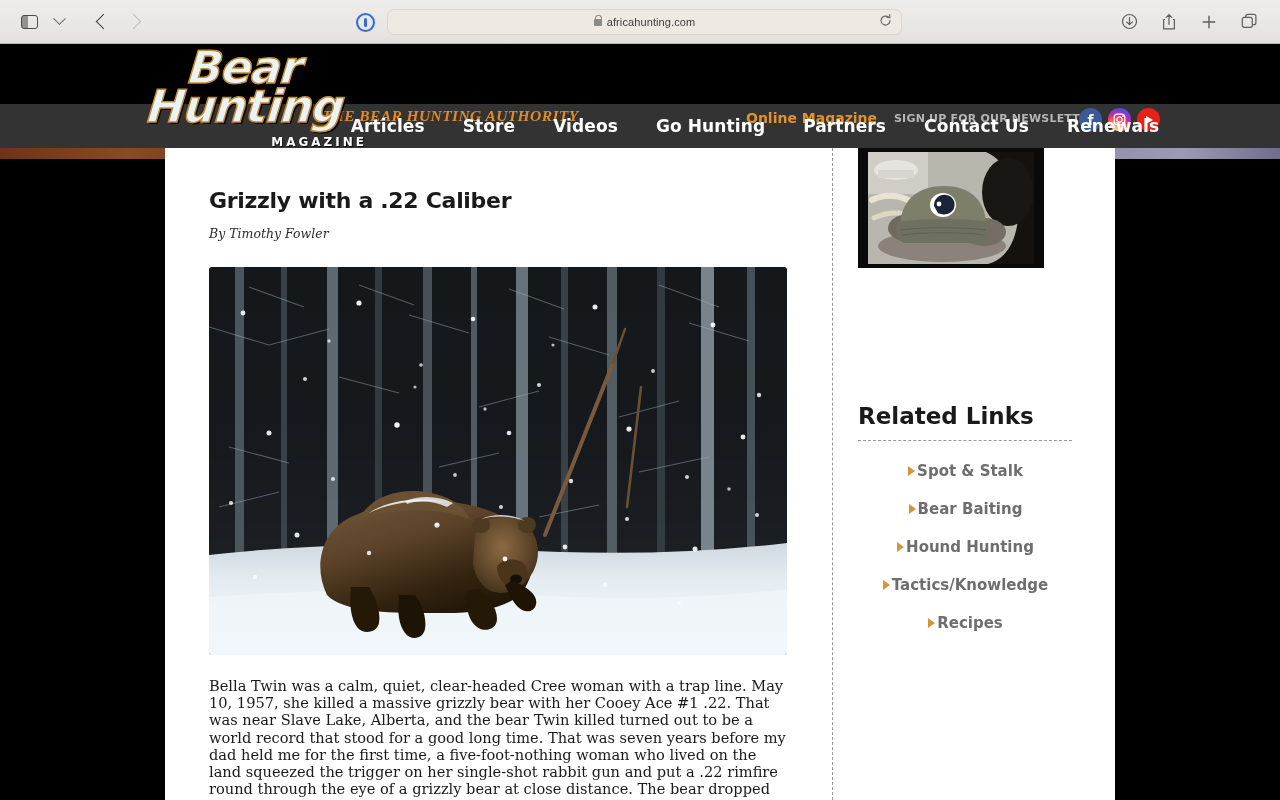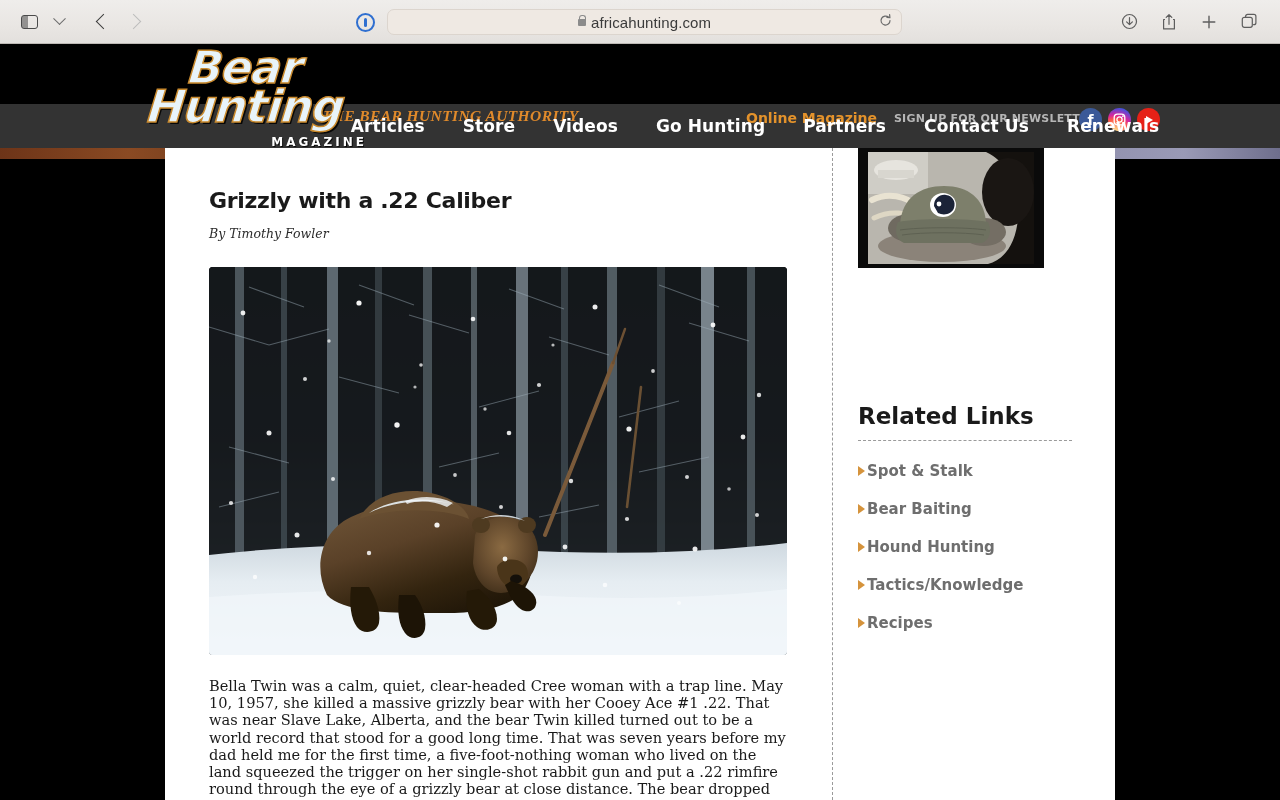--- a/index.html
+++ b/index.html
@@ -44,21 +44,21 @@
     background:#efe9e3; border:1px solid #dcd5ce; border-radius:7px;
     display:flex; align-items:center; justify-content:center; position:relative;
   }
   .lock{
     width:8px;height:7px;background:#8b8b8b;border-radius:1px;position:relative;margin-right:5px;
   }
   .lock::before{
     content:"";position:absolute;left:1.5px;top:-4px;width:5px;height:5px;
     border:1.4px solid #8b8b8b;border-bottom:none;border-radius:3px 3px 0 0;
   }
-  #url-text{ font-size:15px; color:#3b3b3b; letter-spacing:.1px;}
+  #url-text{ font-size:11px; color:#3b3b3b; letter-spacing:.1px;}
   .reload{ position:absolute; right:9px; top:50%; transform:translateY(-50%); }
   .chrome-right{ margin-left:auto; display:flex; align-items:center; gap:10px; padding-right:16px;}
 
   
   #page-bg{ position:absolute; left:0; top:44px; width:1280px; height:756px; background:#000; }
   #bg-banner{
     position:absolute; left:0; top:0; width:1280px; height:115px; overflow:hidden;
   }
   #bg-banner .strip{ position:absolute; left:0; top:100px; width:1280px; height:42px;}
   .strip-l{ background:linear-gradient(90deg,#6d3418 0%,#8a4a23 20%,#5e3017 48%,#3e2010 75%,#2a1409 100%); }
@@ -156,21 +156,21 @@
   #ad-box{
     margin-top:0; width:186px; height:120px; overflow:hidden; position:relative;
     background:#0a0a0a;
   }
   #ad-box svg{ display:block;width:100%;height:100%; }
   #related-title{
     margin-top:135px; font-size:23px; font-weight:bold; color:#1a1a1a;
     font-family:"DejaVu Sans", sans-serif;
   }
   #related-rule{ margin-top:11px; width:214px; border-top:1px dashed #9a9a9a; }
-  .rel-item{ display:flex; align-items:center; gap:2px; margin-top:20px; }
+  .rel-item{ display:flex; align-items:center; gap:2px; margin-top:20px;justify-content:center; }
   .rel-item:first-of-type{ margin-top:21px; }
   .bullet{ width:0;height:0;border-left:7px solid #d5933c;
            border-top:5px solid transparent;border-bottom:5px solid transparent;flex:0 0 auto;}
   .rel-label{ font-size:15px; font-weight:bold; color:#6e6e6e;
               font-family:"DejaVu Sans", sans-serif; white-space:nowrap;}
 </style>
 </head>
 <body>
 
 <div id="browser-chrome">

